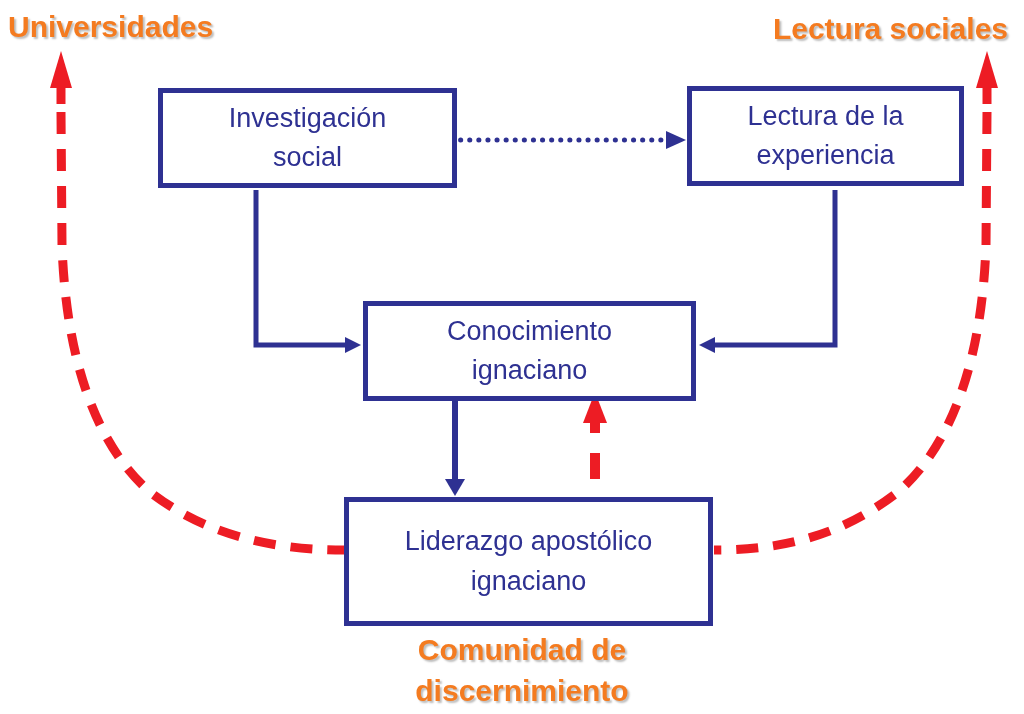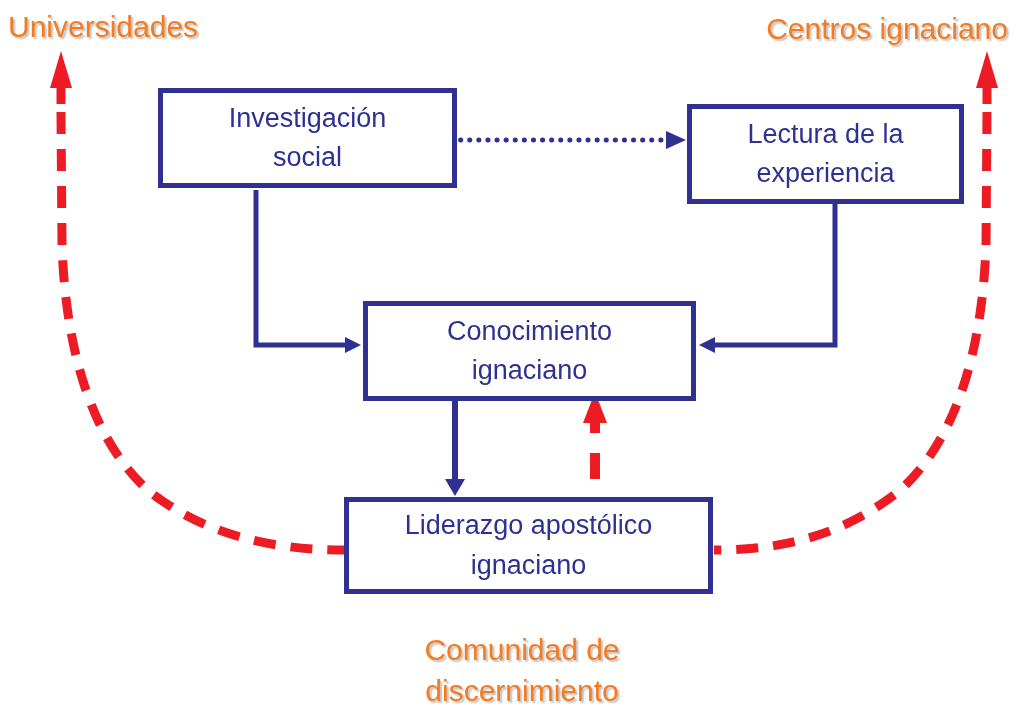--- a/index.html
+++ b/index.html
@@ -21,29 +21,29 @@
     background:var(--bg-white);
     color:var(--box-blue);
     display:flex;align-items:center;justify-content:center;
     text-align:center;
     font-size:27px;
     line-height:1.45;
     white-space:pre-line;
     z-index:2;
   }
   .node-investigacion{left:128px;top:88px;width:299px;height:100px;margin-left:30px;}
-  .node-lectura{left:687px;top:104px;width:277px;height:100px;}
+  .node-lectura{left:687px;top:86px;width:277px;height:100px;}
   .node-conocimiento{left:363px;top:301px;width:333px;height:100px;}
-  .node-liderazgo{left:344px;top:497px;width:369px;height:97px;}
+  .node-liderazgo{left:344px;top:497px;width:369px;height:129px;}
 
   .orange-label{
     position:absolute;
     color:var(--label-orange);
     font-size:30px;
-    font-weight:normal;
+    font-weight:bold;
     white-space:pre-line;
     text-shadow:2px 2px 2px var(--shadow-gray);
     z-index:2;
   }
   .label-universidades{left:8px;top:10px;}
   .label-centros{right:16px;top:12px;text-align:right;}
   .label-comunidad{left:361px;top:618px;width:322px;text-align:center;line-height:1.35;margin-top:12px;}
 
   
   .stroke-blue{stroke:var(--box-blue);fill:none;}
@@ -93,21 +93,21 @@
 
     <g>
       <polygon class="fill-red" points="987,51 976,88 998,88"></polygon>
       <line class="stroke-red" x1="987" y1="82" x2="987" y2="104" stroke-width="9"></line>
       <path class="stroke-red" stroke-width="9" stroke-dasharray="22 15" d="M 987 112 L 986 245 C 982 360, 952 445, 898 492 C 845 533, 789 550, 714 550"></path>
     </g>
   </svg>
 
   <div class="orange-label label-universidades">Universidades</div>
 
-  <div class="orange-label label-centros">Centros ignaciano</div>
+  <div class="orange-label label-centros">Lectura sociales</div>
 
   <div class="orange-label label-comunidad">Comunidad de
 discernimiento</div>
 
   <div class="node node-investigacion">Investigación
 social</div>
 
   <div class="node node-lectura">Lectura de la
 experiencia</div>
 

